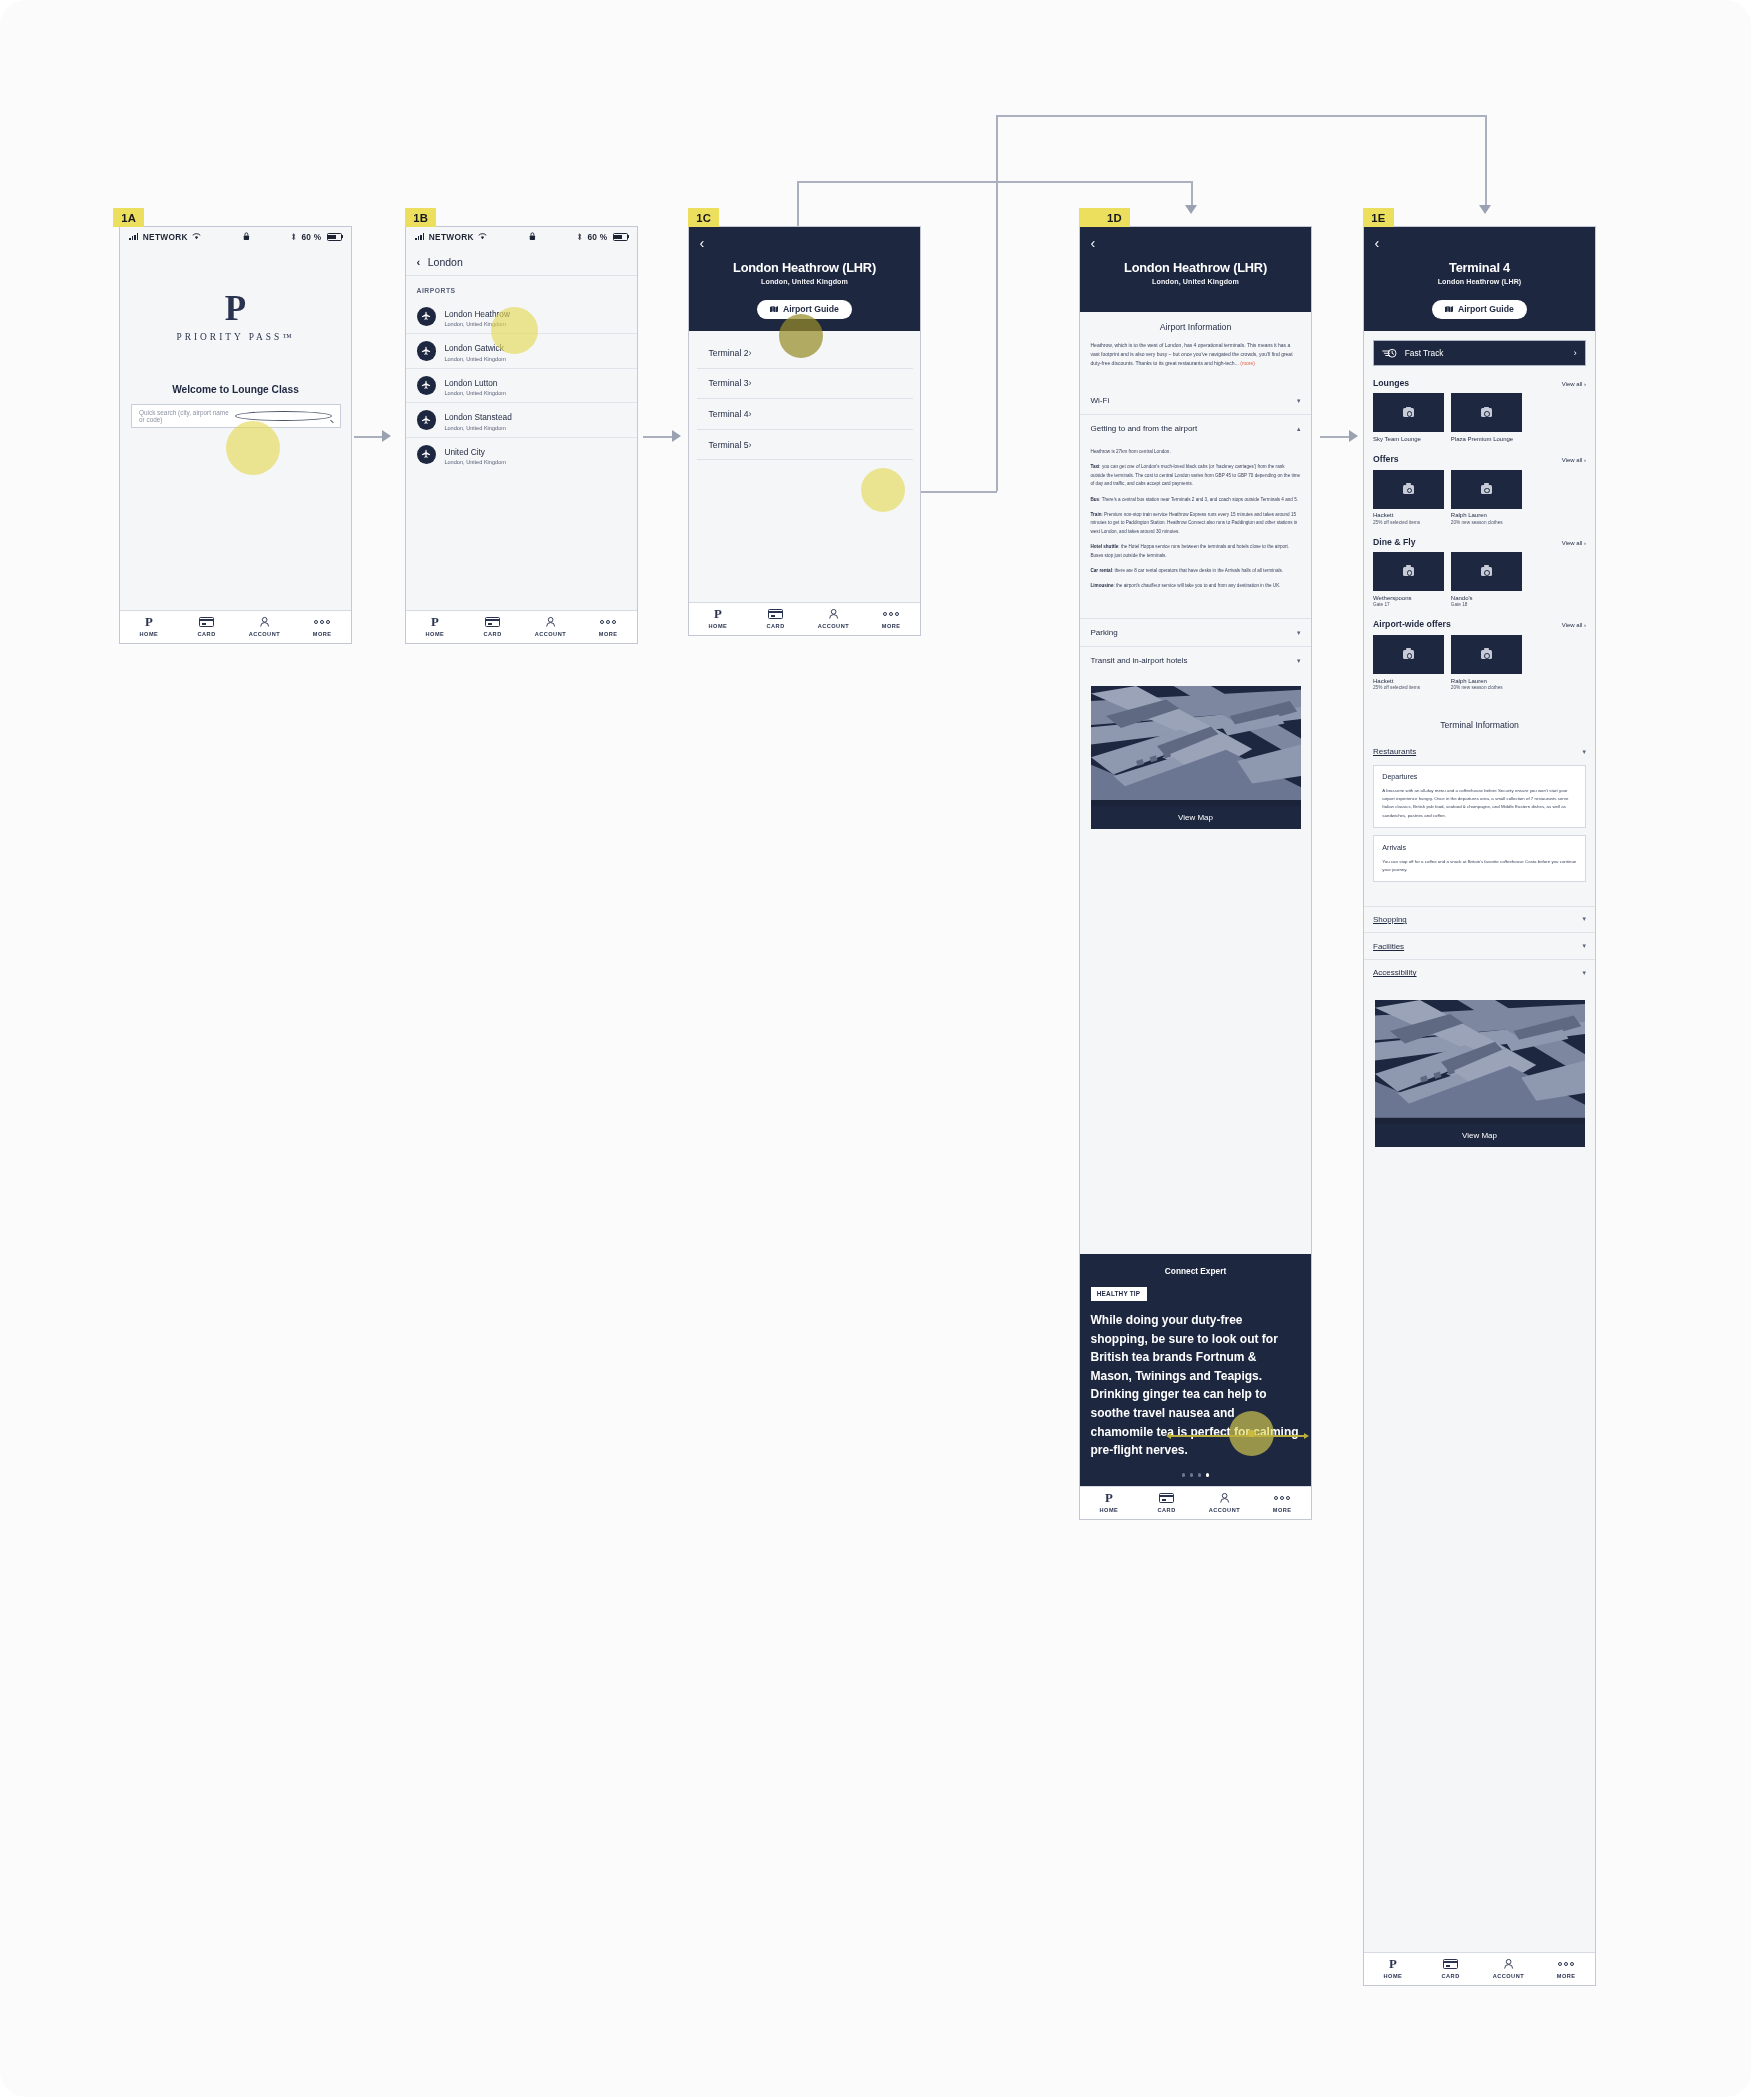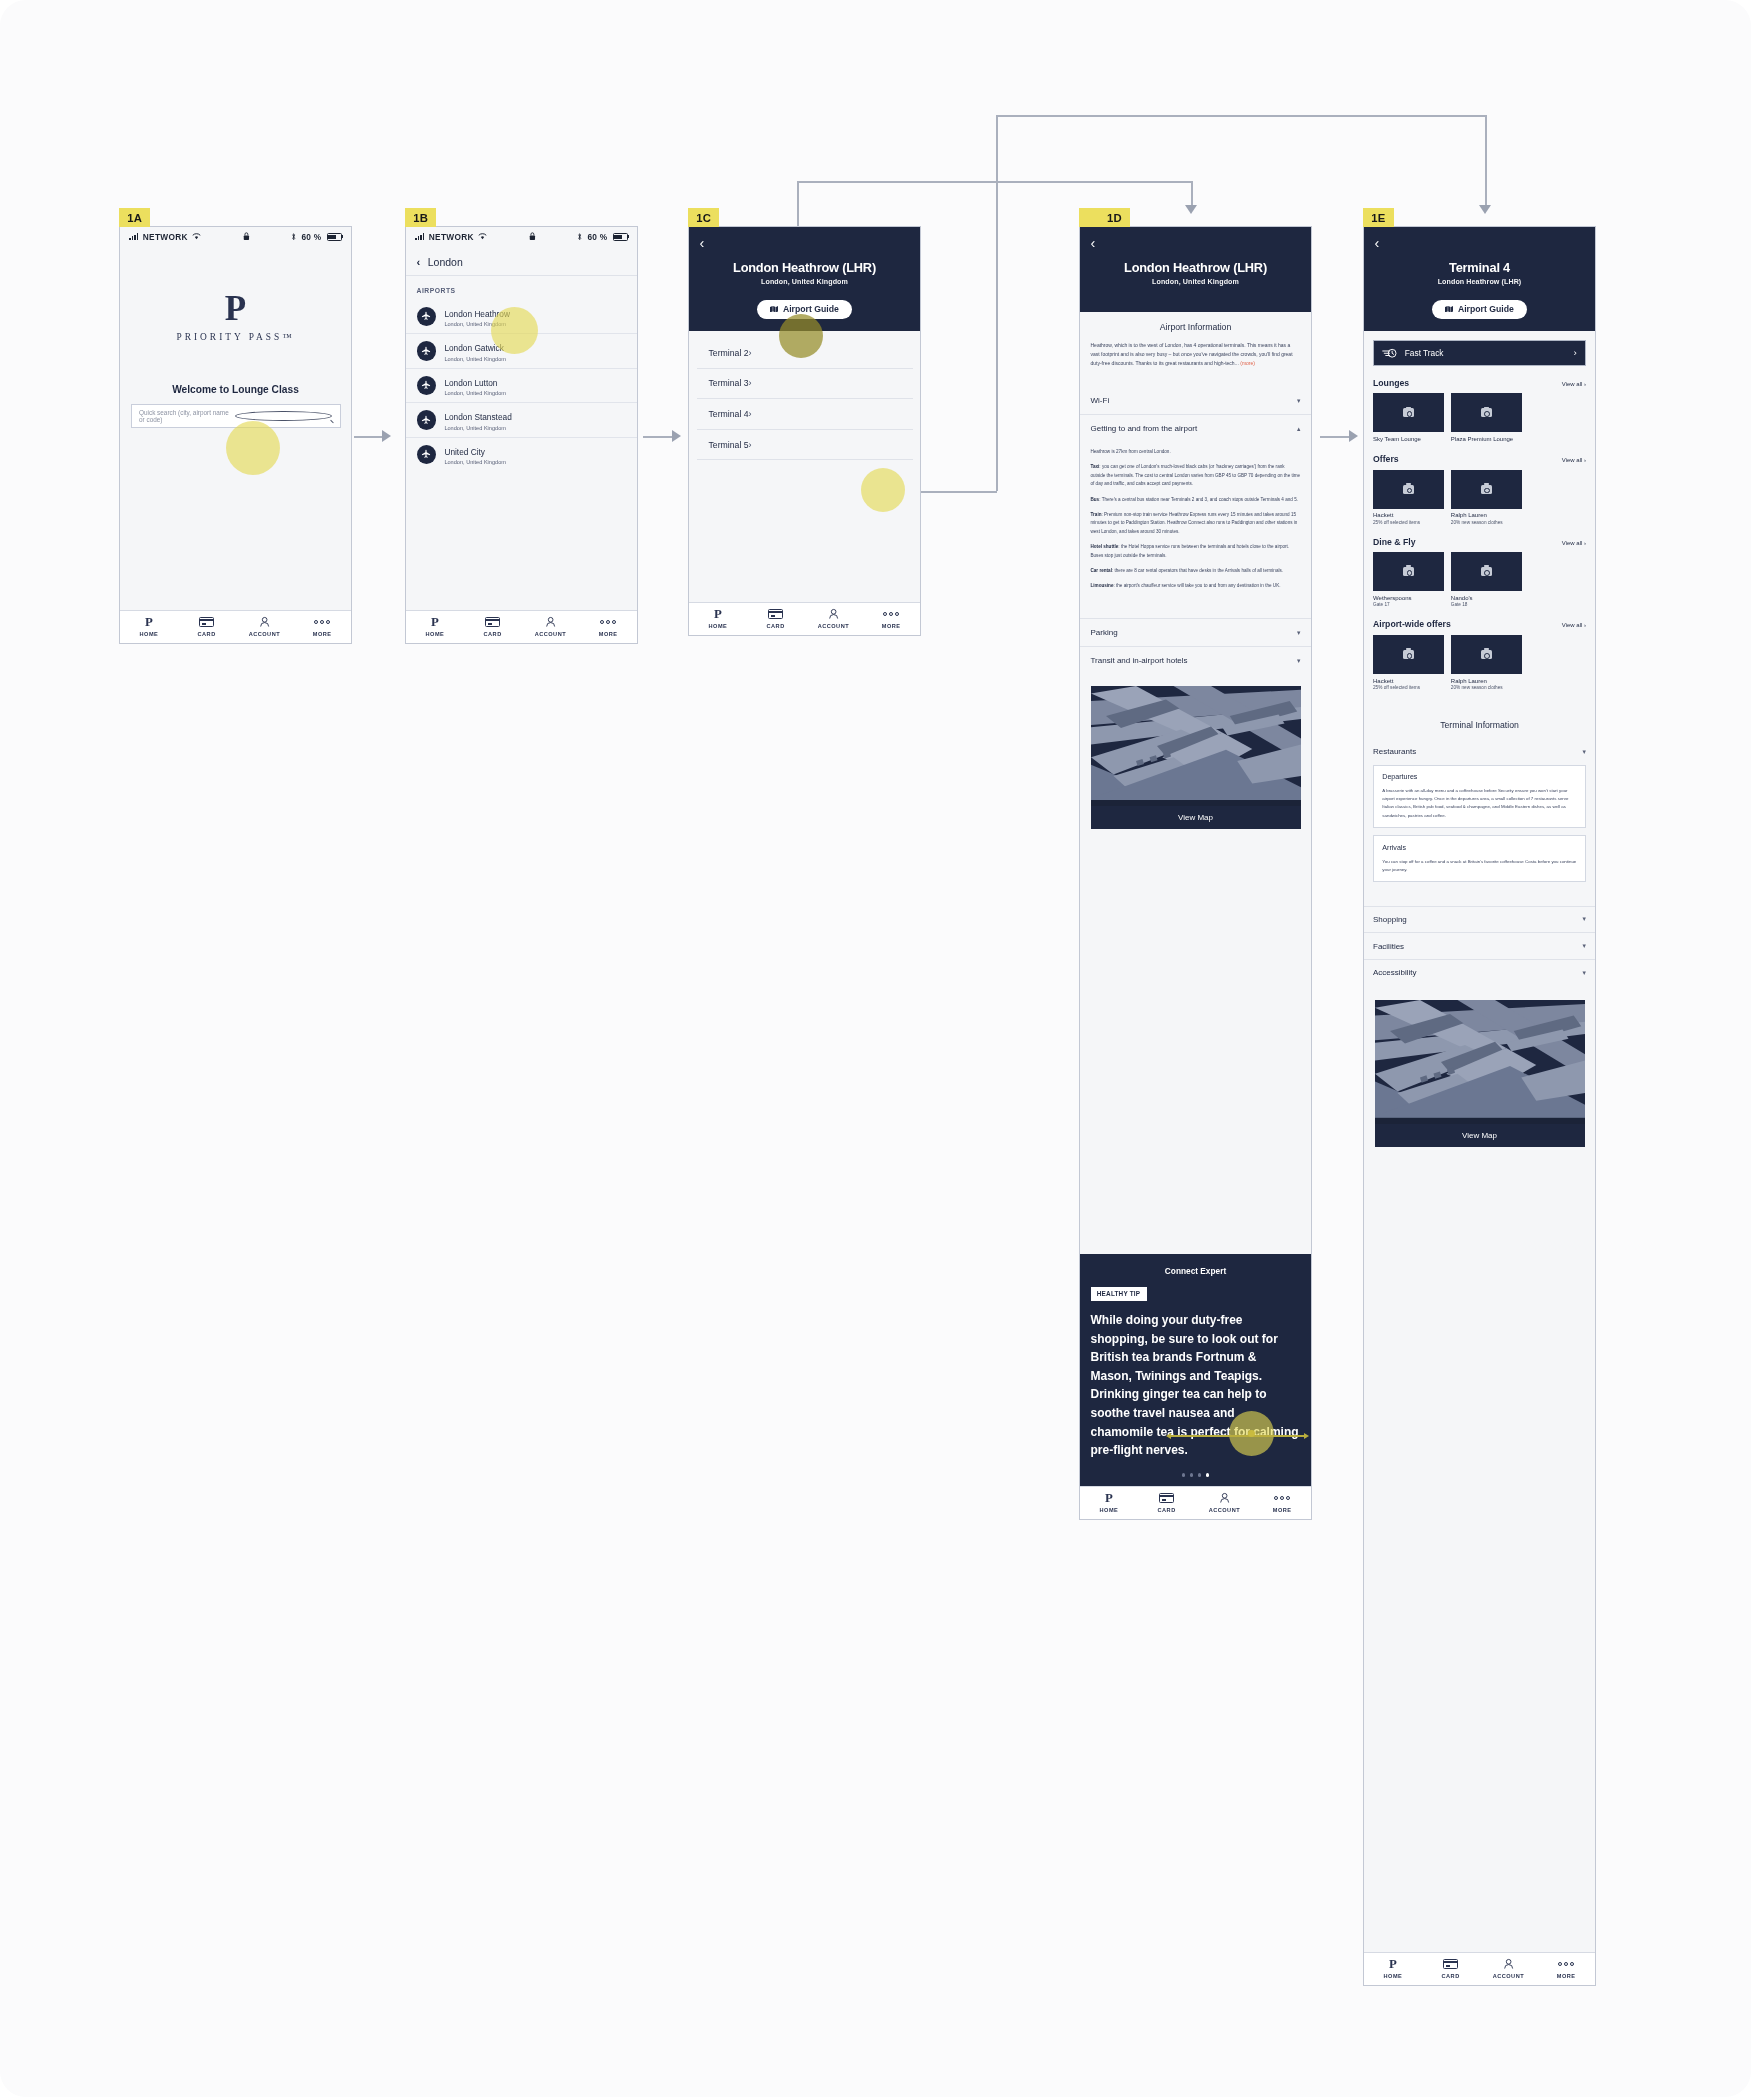--- a/index.html
+++ b/index.html
@@ -162,21 +162,21 @@
   .thumb{height:39px;background:#1e2740;display:flex;align-items:center;justify-content:center;}
   .cam{width:11.3px;height:9px;background:#c6cbd6;border-radius:1.5px;position:relative;}
   .cam::before{content:"";position:absolute;left:3.4px;top:-1.9px;width:4.5px;height:1.9px;background:#c6cbd6;border-radius:0.8px;}
   .cam::after{content:"";position:absolute;left:3.8px;top:3px;width:3.8px;height:3.8px;border:1.1px solid #1e2740;border-radius:50%;}
   .card .nm{font-size:6px;color:#1e2740;margin-top:3.8px;font-weight:500;}
   .card .ds{font-size:4.7px;color:#4b5369;margin-top:1.5px;font-weight:500;}
   .infobox{border:0.8px solid #d3d8e2;background:#fff;margin:0 9px 6.8px 9px;padding:7.5px 8.3px;}
   .infobox h4{margin:0 0 6px 0;font-size:7.1px;color:#1e2740;font-weight:500;}
   .infobox p{margin:0;font-size:4.4px;line-height:1.85;color:#3b445e;}
   .acc2{display:flex;align-items:center;justify-content:space-between;padding:8.3px 9px;border-top:0.8px solid #dfe2e9;}
-  .acc2 .t{font-size:8px;color:#1e2740;}
+  .acc2 .t{font-size:8px;color:#1e2740;text-decoration:underline;}
   .tips{background:#1e2740;color:#fff;padding:12px 10.5px 10.5px 10.5px;}
   .tips h3{margin:0;text-align:center;font-size:8px;font-weight:bold;}
   .tips p{font-size:8px;line-height:1.6;font-weight:bold;margin:12px 0 0 0;}
 
   
   .blob{position:absolute;border-radius:50%;background:rgba(228,217,80,.62);z-index:15;}
   .blob-dark{position:absolute;border-radius:50%;background:rgba(150,140,40,.72);z-index:15;}
   .swipe{position:absolute;z-index:16;display:flex;align-items:center;}
   .swipe .line{height:1.5px;background:#b9ad3d;}
   .swipe .lcap{border-top:3.8px solid transparent;border-bottom:3.8px solid transparent;border-right:5.3px solid #b9ad3d;}
@@ -203,21 +203,21 @@
   <div class="conn v" style="left:1191px;top:181px;height:30px;"></div>
   <div class="arrowhead arrow-down" style="left:1185px;top:205px;"></div>
 
   <div class="conn h" style="left:907px;top:491px;width:90px;"></div>
   <div class="conn v" style="left:996px;top:115px;height:376px;"></div>
   <div class="conn h" style="left:996px;top:115px;width:491px;"></div>
   <div class="conn v" style="left:1485px;top:115px;height:96px;"></div>
   <div class="arrowhead arrow-down" style="left:1479px;top:205px;"></div>
 </div>
 
-<div class="tag" style="left:119px;top:208px;">1A</div>
+<div class="tag" style="left:113px;top:208px;">1A</div>
 <div class="phone" style="left:119px;top:226px;width:233px;height:418px;">
   <div class="statusbar">
     <div class="sb-left">
       <span class="bars">
           <i></i>
           <i></i>
           <i></i>
           <i></i>
         </span>
       <span>NETWORK</span>

